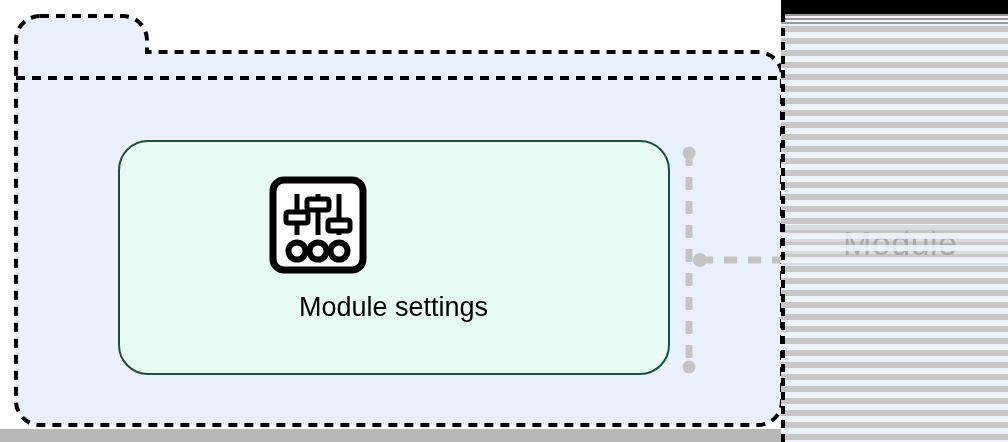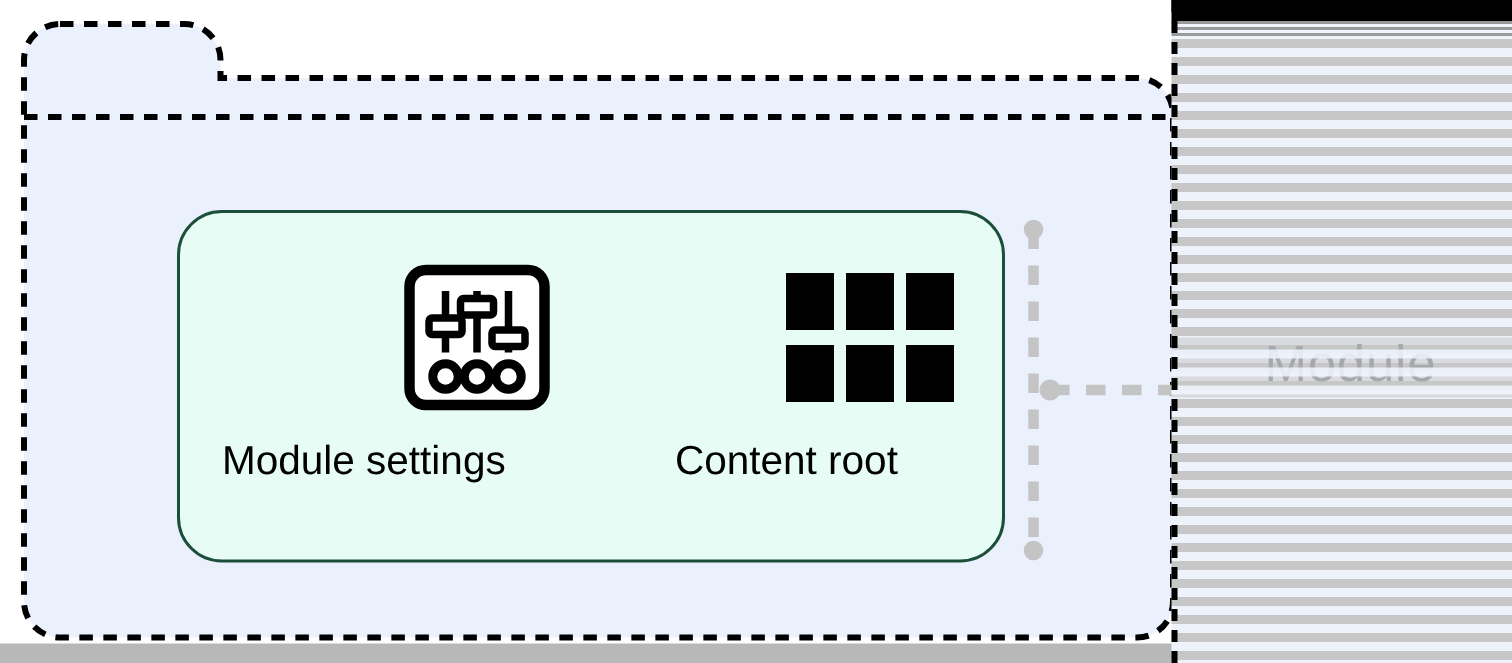--- a/index.html
+++ b/index.html
@@ -92,21 +92,21 @@
     height: 235px;
     background: #e6fcf5;
     border: 2px solid #1c4f3a;
     border-radius: 30px;
     box-sizing: border-box;
     z-index: 20;
   }
 
   .card-item {
     position: absolute;
-    text-align: left;
+    text-align: right;
   }
   .card-item.settings { left: 28px;  top: 28px; width: 340px; }
   .card-item.content  { left: 330px; top: 28px; width: 260px; }
 
   .icon-box {
     height: 110px;
     display: flex;
     align-items: center;
     justify-content: center;
   }
@@ -222,33 +222,20 @@
           <rect x="62" y="47" width="22" height="11" rx="2" ry="2" fill="#ffffff" stroke="#000000" stroke-width="5"></rect>
 
           <circle cx="31" cy="78" r="8.5" fill="#ffffff" stroke="#000000" stroke-width="6"></circle>
           <circle cx="52" cy="78" r="8.5" fill="#ffffff" stroke="#000000" stroke-width="6"></circle>
           <circle cx="73" cy="78" r="8.5" fill="#ffffff" stroke="#000000" stroke-width="6"></circle>
         </svg>
       </div>
       <div class="item-label">Module settings</div>
     </div>
 
-    <div class="card-item content">
-      <div class="icon-box">
-        <svg width="112" height="86" viewBox="0 0 112 86">
-          <rect x="0" y="0" width="32" height="38" fill="#000000"></rect>
-          <rect x="40" y="0" width="32" height="38" fill="#000000"></rect>
-          <rect x="80" y="0" width="32" height="38" fill="#000000"></rect>
-          <rect x="0" y="48" width="32" height="38" fill="#000000"></rect>
-          <rect x="40" y="48" width="32" height="38" fill="#000000"></rect>
-          <rect x="80" y="48" width="32" height="38" fill="#000000"></rect>
-        </svg>
-      </div>
-      <div class="item-label">Content root</div>
-    </div>
 
   </div>
 
   <div class="connector">
     <svg width="130" height="240" viewBox="0 0 130 240">
 
       <line x1="19" y1="13" x2="19" y2="227" stroke="#c4c4c4" stroke-width="7" stroke-dasharray="13 11" stroke-linecap="butt"></line>
       <circle cx="19" cy="13" r="6.5" fill="#c4c4c4"></circle>
       <circle cx="19" cy="227" r="6.5" fill="#c4c4c4"></circle>
 

